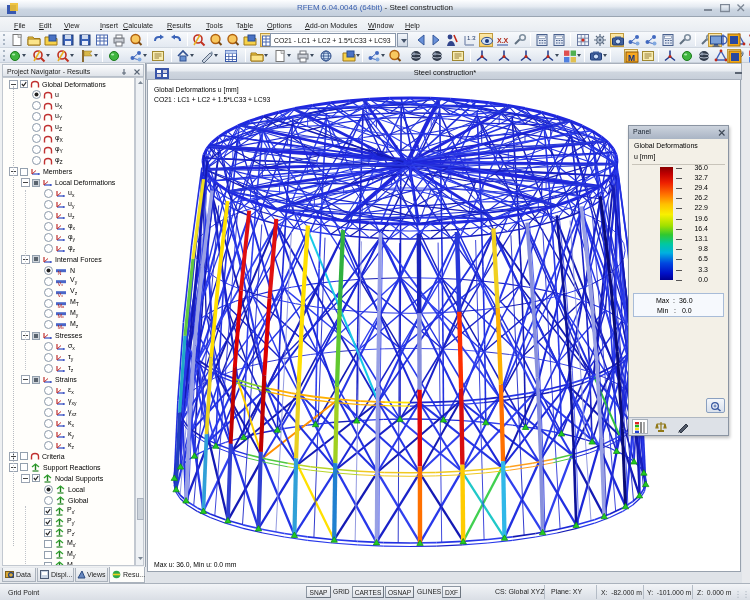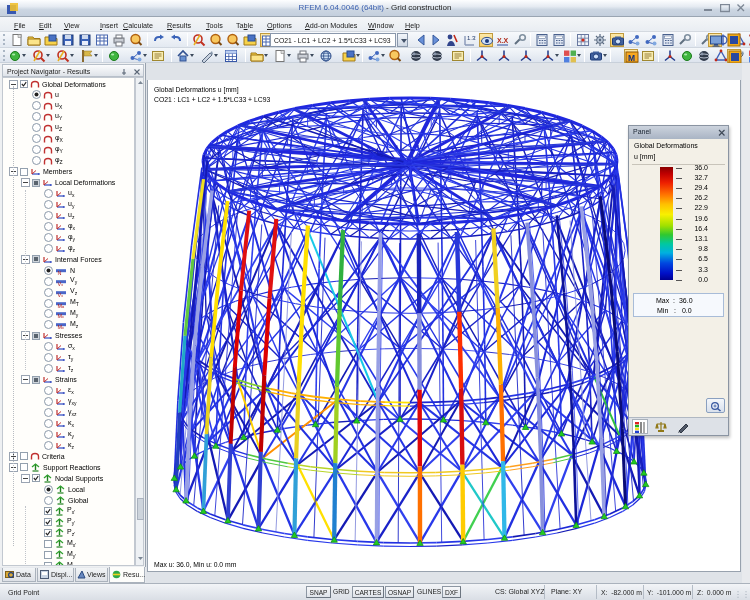--- a/index.html
+++ b/index.html
@@ -4,21 +4,21 @@
 body { width:750px; height:600px; font-family:"Liberation Sans",sans-serif; overflow:hidden; position:relative; background:#e8eaed; }
 .abs { position:absolute; }
 </style></head>
 <body>
 
 <div class="abs" style="left:0;top:0;width:750px;height:17px;background:linear-gradient(#fdfeff,#e6ebf2 40%,#ccd6e2 60%,#c4cfdd);border-bottom:1px solid #9aa5b2">
   <svg class="abs" style="left:6px;top:2px" width="13" height="13" viewBox="0 0 13 13">
       <rect x="1" y="3" width="9" height="9" fill="#3858b0"></rect>
       <rect x="4" y="1" width="8" height="8" fill="#f0c030" opacity="0.9"></rect>
     </svg>
-  <div class="abs" style="left:0;top:2.5px;width:750px;text-align:center;font-size:8px"><span style="color:#3a5fae">RFEM 6.04.0046 (64bit)</span><span style="color:#222"> - Grid construction</span></div>
+  <div class="abs" style="left:0;top:2.5px;width:750px;text-align:center;font-size:8px"><span style="color:#3a5fae">RFEM 6.04.0046 (64bit)</span><span style="color:#222"> - Steel construction</span></div>
   <div class="abs" style="left:704px;top:9px;width:8px;height:2px;background:#7e8896"></div>
   <svg class="abs" style="left:720px;top:3.5px" width="10" height="9">
       <rect x="0.5" y="0.5" width="9" height="7" fill="none" stroke="#7e8896" stroke-width="1.4"></rect>
     </svg>
   <svg class="abs" style="left:736px;top:3px" width="10" height="10">
       <path d="M1.5 1.5 8 8M8 1.5 1.5 8" stroke="#7e8896" stroke-width="1.4"></path>
     </svg>
 </div>
 
 <div class="abs" style="left:0;top:17px;width:750px;height:15px;background:linear-gradient(#f4f6f8,#e9edf2);border-bottom:1px solid #d4d9e0;font-size:7.2px;color:#1a1a1a">
@@ -1001,20 +1001,31 @@
         <svg class="abs" style="left:2px;top:3px" width="9" height="9">
           <circle cx="4.5" cy="4.5" r="3.8" fill="#30a848"></circle>
           <path d="M1 4.5h7" stroke="#f0d020" stroke-width="1.6"></path>
         </svg>
         <span class="abs" style="left:13px;top:4px">Resu...</span>
       </div>
   </div>
 </div>
 
 <div class="abs" style="left:146px;top:63px;width:596px;height:520px;background:#dfe3e8">
+  <div class="abs" style="left:0;top:0;width:596px;height:17px;background:linear-gradient(#fcfdfe,#e8ecf1 45%,#cfd6df 55%,#c6ced9);border:1px solid #a8b0bc">
+     <svg class="abs" style="left:8px;top:4px" width="14" height="12">
+        <rect x="0" y="0" width="14" height="11" fill="#3a55a8"></rect>
+        <rect x="2" y="2" width="4" height="3" fill="#fff"></rect>
+        <rect x="8" y="2" width="4" height="3" fill="#ccd"></rect>
+        <rect x="2" y="6" width="4" height="3" fill="#ccd"></rect>
+        <rect x="8" y="6" width="4" height="3" fill="#fff"></rect>
+      </svg>
+     <div class="abs" style="left:0;top:4px;width:596px;text-align:center;font-size:7.5px;color:#111">Steel construction*</div>
+     <div class="abs" style="left:588px;top:8px;width:7px;height:2px;background:#5a6472"></div>
+  </div>
   <div class="abs" style="left:1px;top:17px;width:594px;height:492px;background:#ffffff;border:1px solid #98a2ae;border-top:0">
     <div style="position:relative;width:100%;height:100%">
       <svg width="595" height="492" viewBox="0 0 595 492" style="position:absolute;left:0;top:0">
 <line x1="54.0" y1="92.3" x2="58.1" y2="234.8" stroke="#141ab4" stroke-width="1.4"></line>
 <line x1="71.8" y1="69.8" x2="39.0" y2="257.1" stroke="#2535e5" stroke-width="1.4"></line>
 <line x1="39.0" y1="257.1" x2="52.3" y2="305.3" stroke="#3040ee" stroke-width="1.4"></line>
 <line x1="58.1" y1="234.8" x2="32.7" y2="327.5" stroke="#2535e5" stroke-width="1.4"></line>
 <line x1="39.0" y1="257.1" x2="38.7" y2="316.1" stroke="#2535e5" stroke-width="1.4"></line>
 <line x1="44.9" y1="245.7" x2="32.7" y2="327.5" stroke="#141ab4" stroke-width="1.4"></line>
 <line x1="32.7" y1="327.5" x2="32.5" y2="386.6" stroke="#141ab4" stroke-width="1.6"></line>

